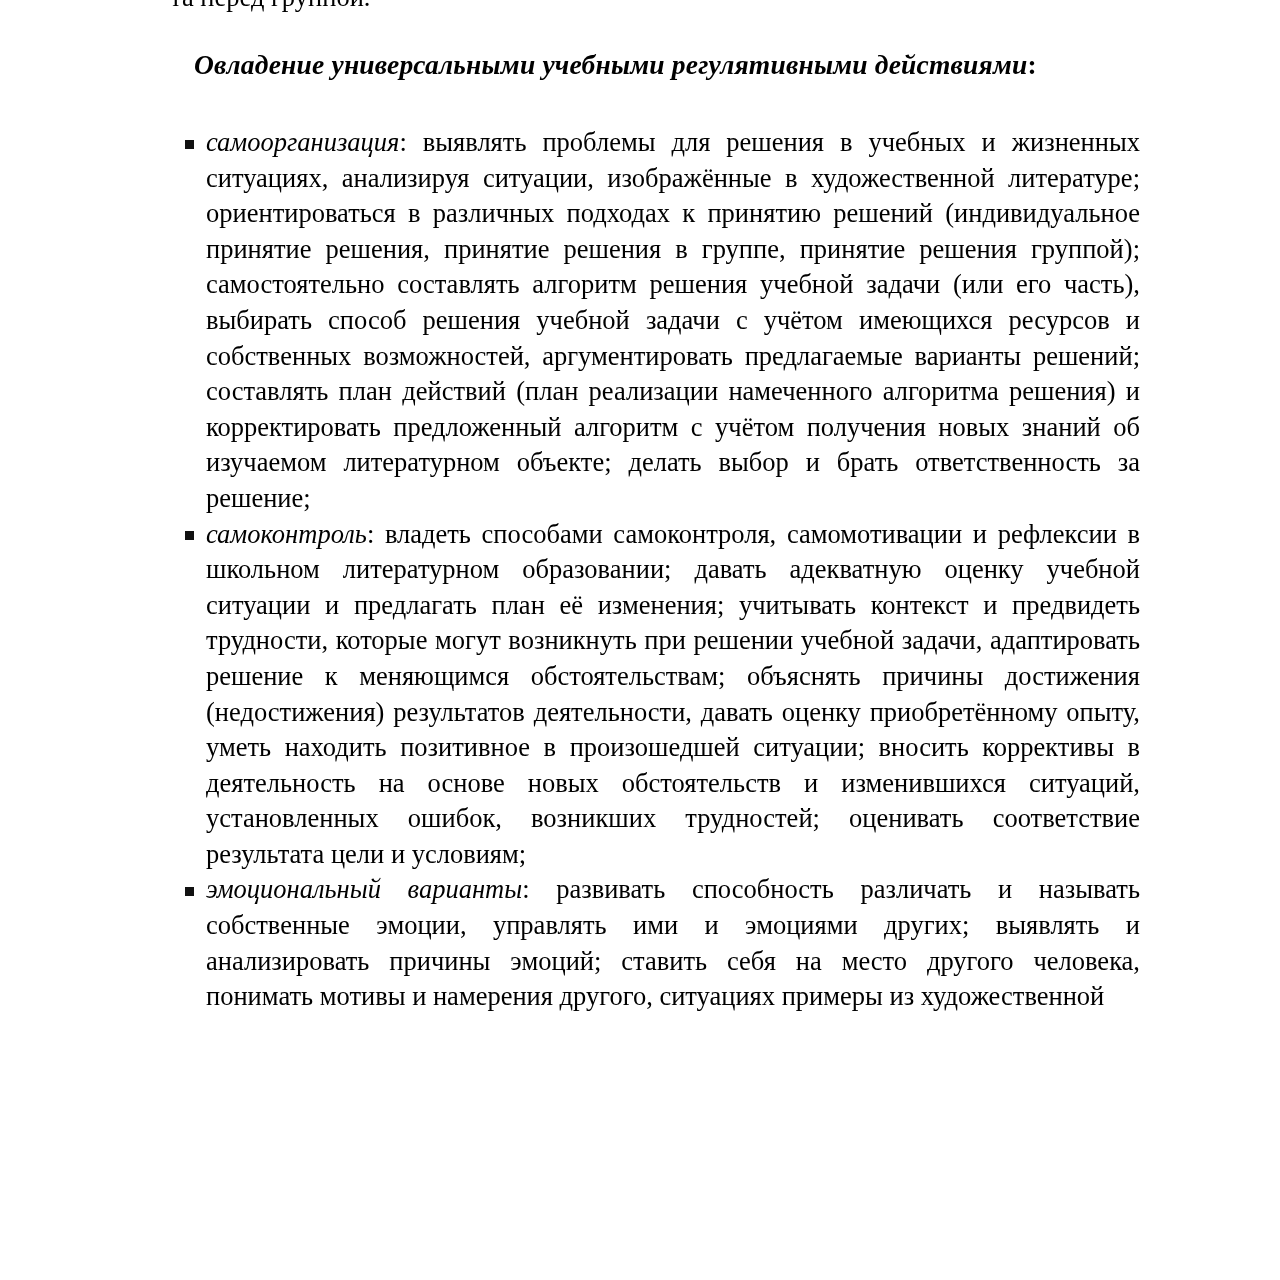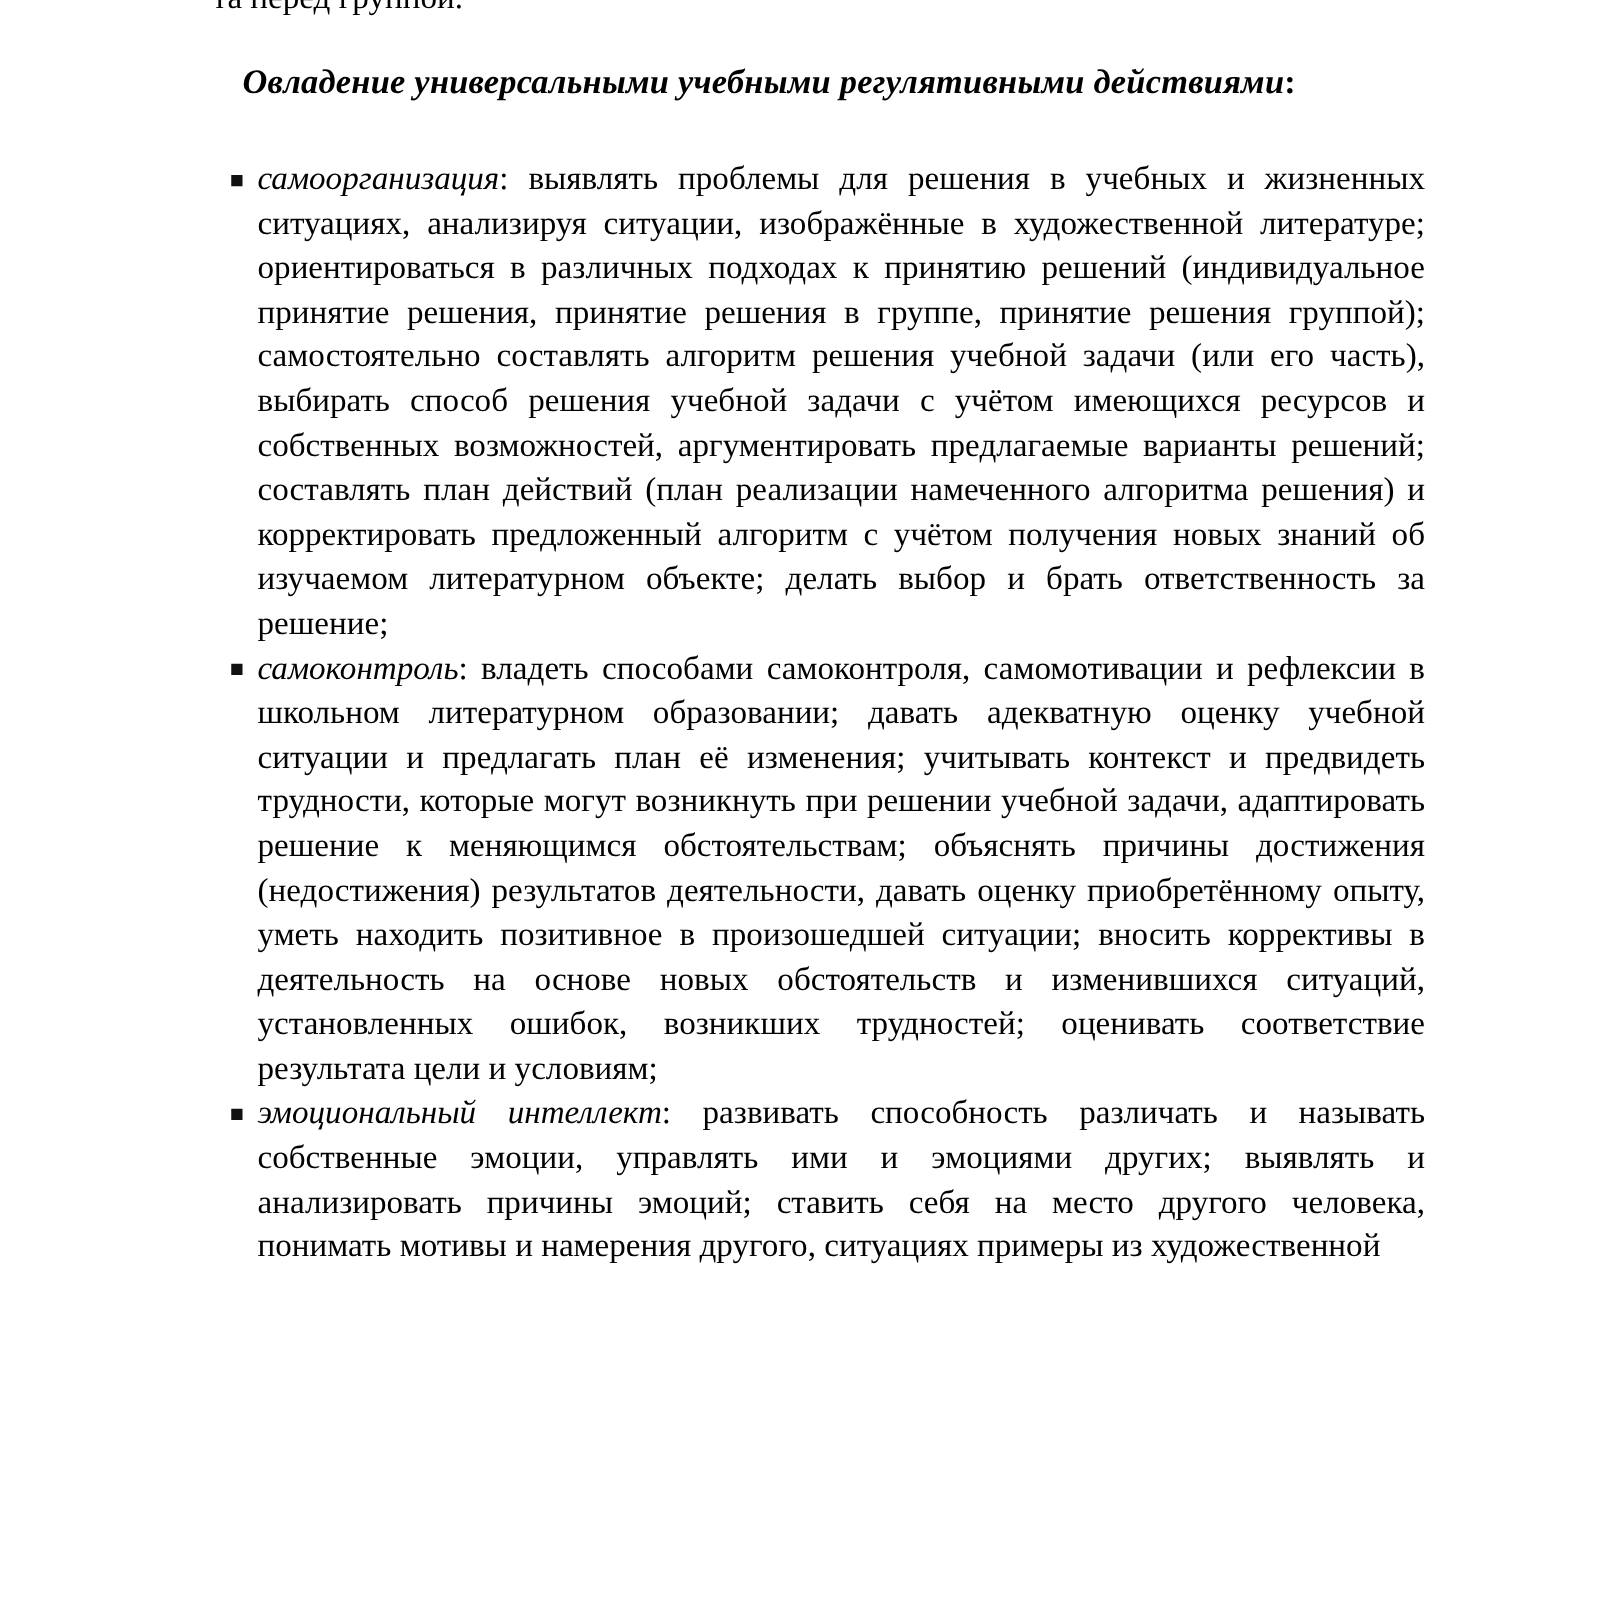--- a/index.html
+++ b/index.html
@@ -125,18 +125,18 @@
 
       <li class="item">
         <span class="bullet"></span><span class="term">самоорганизация</span><span>: </span><span>выявлять проблемы для решения в учебных и жизненных ситуациях, анализируя ситуации, изображённые в художественной литературе; ориентироваться в различных подходах к принятию решений (индивидуальное принятие решения, принятие решения в группе, принятие решения группой); самостоятельно составлять алгоритм решения учебной задачи (или его часть), выбирать способ решения учебной задачи с учётом имеющихся ресурсов и собственных возможностей, аргументировать предлагаемые варианты решений; составлять план действий (план реализации намеченного алгоритма решения) и корректировать предложенный алгоритм с учётом получения новых знаний об изучаемом литературном объекте; делать выбор и брать ответственность за решение;</span>
       </li>
 
       <li class="item">
         <span class="bullet"></span><span class="term">самоконтроль</span><span>: </span><span>владеть способами самоконтроля, самомотивации и рефлексии в школьном литературном образовании; давать адекватную оценку учебной ситуации и предлагать план её изменения; учитывать контекст и предвидеть трудности, которые могут возникнуть при решении учебной задачи, адаптировать решение к меняющимся обстоятельствам; объяснять причины достижения (недостижения) результатов деятельности, давать оценку приобретённому опыту, уметь находить позитивное в произошедшей ситуации; вносить коррективы в деятельность на основе новых обстоятельств и изменившихся ситуаций, установленных ошибок, возникших трудностей; оценивать соответствие результата цели и условиям;</span>
       </li>
 
       <li class="item clipped">
-        <span class="bullet"></span><span class="term">эмоциональный интеллект</span><span>: </span><span>развивать способность различать и называть собственные эмоции, управлять ими и эмоциями других; выявлять и анализировать причины эмоций; ставить себя на место другого человека, понимать мотивы и намерения другого, ситуациях примеры из художественной</span>
+        <span class="bullet"></span><span class="term">эмоциональный варианты</span><span>: </span><span>развивать способность различать и называть собственные эмоции, управлять ими и эмоциями других; выявлять и анализировать причины эмоций; ставить себя на место другого человека, понимать мотивы и намерения другого, ситуациях примеры из художественной</span>
       </li>
 
     </ul>
   </div>
 </div>
 
 </body></html>

